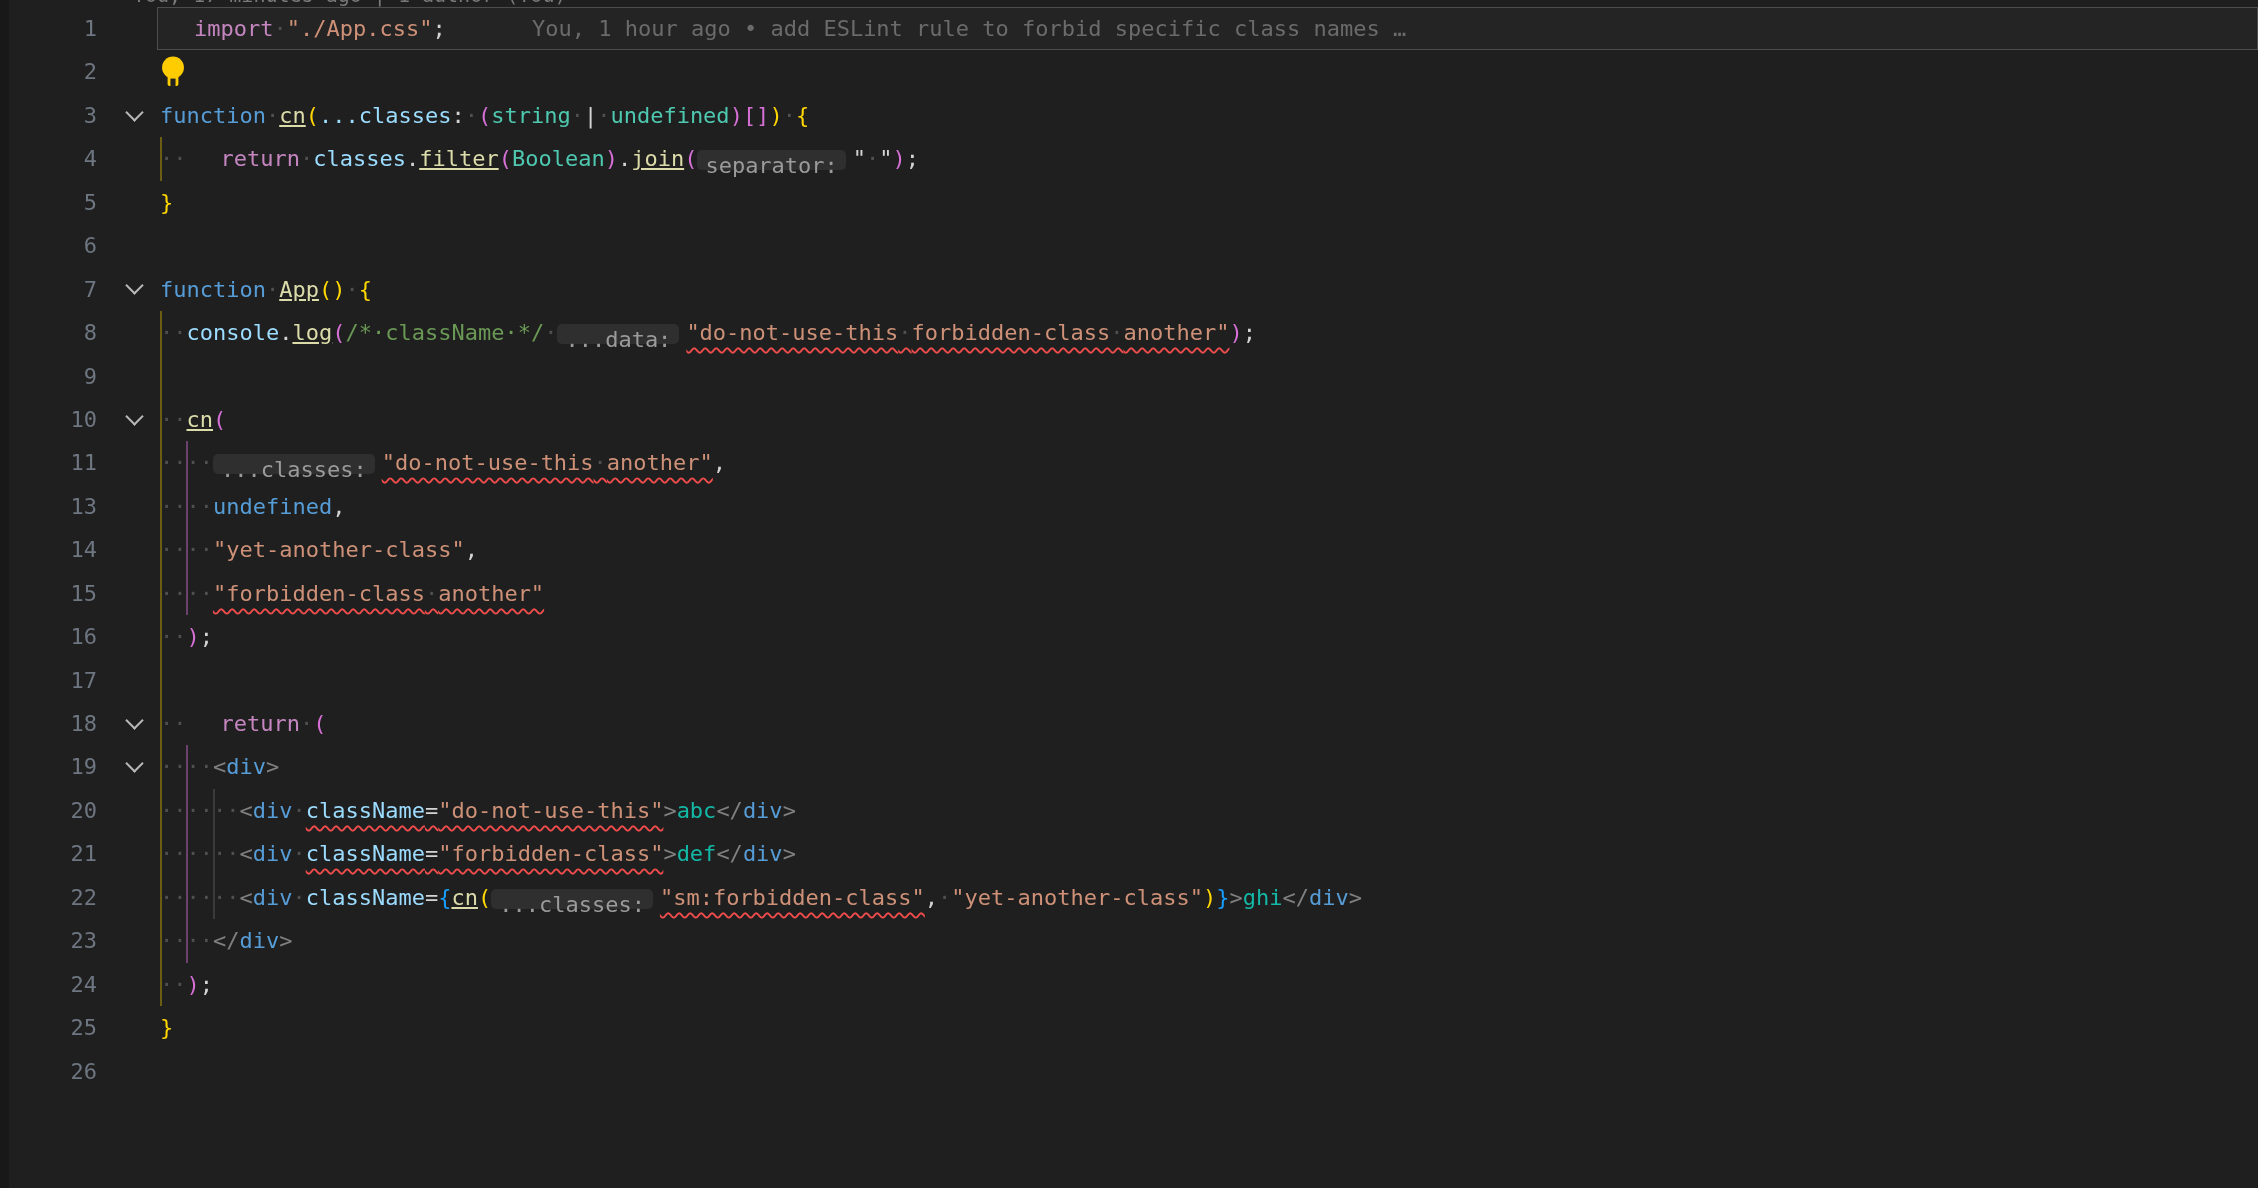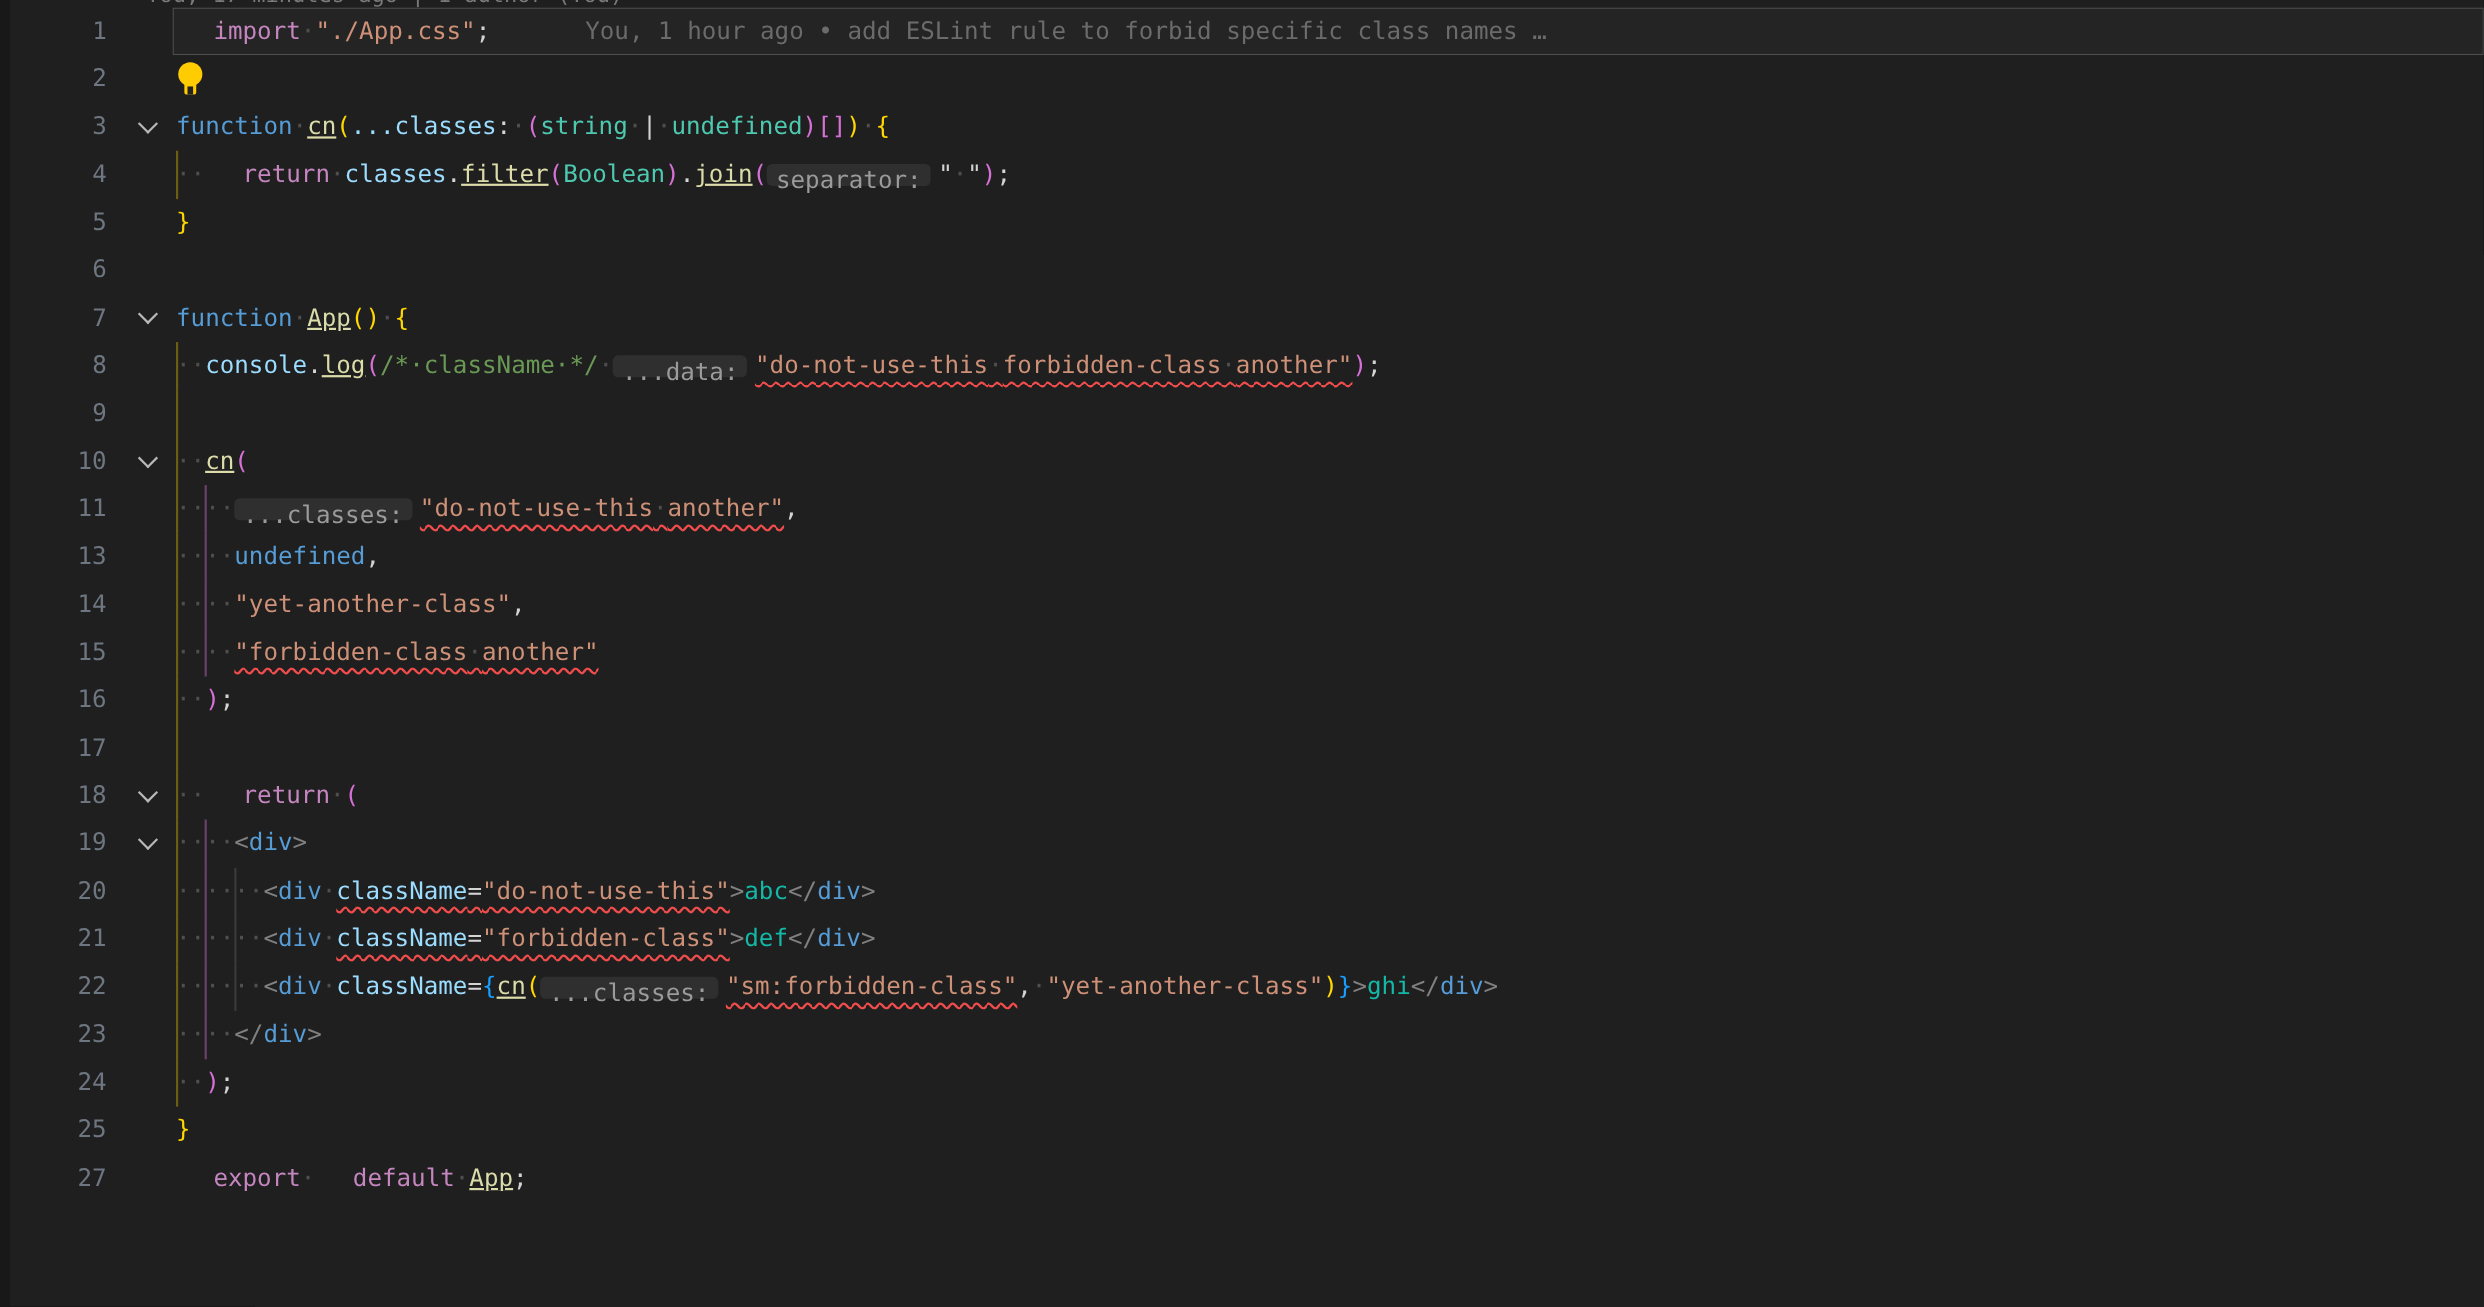--- a/index.html
+++ b/index.html
@@ -59,15 +59,15 @@
       <div class="line"><div class="guide g-g" style="left: 151px;"></div><div class="num">16</div><div class="content"><span class="t-ws">··</span><span class="t-b2">)</span><span class="t-pun">;</span></div></div>
       <div class="line"><div class="guide g-g" style="left: 151px;"></div><div class="num">17</div><div class="content"></div></div>
       <div class="line"><div class="guide g-g" style="left: 151px;"></div><div class="num">18</div><div class="chev"><i></i></div><div class="content"><span class="t-ws">··</span><span class="t-kw1">return</span><span class="t-ws">·</span><span class="t-b2">(</span></div></div>
       <div class="line"><div class="guide g-g" style="left: 151px;"></div><div class="guide g-p" style="left: 177.48px;"></div><div class="num">19</div><div class="chev"><i></i></div><div class="content"><span class="t-ws">····</span><span class="t-jx">&lt;</span><span class="t-tag">div</span><span class="t-jx">&gt;</span></div></div>
       <div class="line"><div class="guide g-g" style="left: 151px;"></div><div class="guide g-p" style="left: 177.48px;"></div><div class="guide g-n" style="left: 203.96px;"></div><div class="num">20</div><div class="content"><span class="t-ws">······</span><span class="t-jx">&lt;</span><span class="t-tag">div</span><span class="t-ws">·</span><span class="sq"><span class="t-var">className</span><span class="t-pun">=</span><span class="t-str">"do-not-use-this"</span></span><span class="t-jx">&gt;</span><span class="t-tx">abc</span><span class="t-jx">&lt;/</span><span class="t-tag">div</span><span class="t-jx">&gt;</span></div></div>
       <div class="line"><div class="guide g-g" style="left: 151px;"></div><div class="guide g-p" style="left: 177.48px;"></div><div class="guide g-n" style="left: 203.96px;"></div><div class="num">21</div><div class="content"><span class="t-ws">······</span><span class="t-jx">&lt;</span><span class="t-tag">div</span><span class="t-ws">·</span><span class="sq"><span class="t-var">className</span><span class="t-pun">=</span><span class="t-str">"forbidden-class"</span></span><span class="t-jx">&gt;</span><span class="t-tx">def</span><span class="t-jx">&lt;/</span><span class="t-tag">div</span><span class="t-jx">&gt;</span></div></div>
       <div class="line"><div class="guide g-g" style="left: 151px;"></div><div class="guide g-p" style="left: 177.48px;"></div><div class="guide g-n" style="left: 203.96px;"></div><div class="num">22</div><div class="content"><span class="t-ws">······</span><span class="t-jx">&lt;</span><span class="t-tag">div</span><span class="t-ws">·</span><span class="t-var">className</span><span class="t-pun">=</span><span class="t-b3">{</span><span class="t-fn">cn</span><span class="t-b1">(</span><span class="t-hint">...classes:</span><span class="sq"><span class="t-str">"sm:forbidden-class"</span></span><span class="t-pun">,</span><span class="t-ws">·</span><span class="t-str">"yet-another-class"</span><span class="t-b1">)</span><span class="t-b3">}</span><span class="t-jx">&gt;</span><span class="t-tx">ghi</span><span class="t-jx">&lt;/</span><span class="t-tag">div</span><span class="t-jx">&gt;</span></div></div>
       <div class="line"><div class="guide g-g" style="left: 151px;"></div><div class="guide g-p" style="left: 177.48px;"></div><div class="num">23</div><div class="content"><span class="t-ws">····</span><span class="t-jx">&lt;/</span><span class="t-tag">div</span><span class="t-jx">&gt;</span></div></div>
       <div class="line"><div class="guide g-g" style="left: 151px;"></div><div class="num">24</div><div class="content"><span class="t-ws">··</span><span class="t-b2">)</span><span class="t-pun">;</span></div></div>
       <div class="line"><div class="num">25</div><div class="content"><span class="t-b1">}</span></div></div>
-      <div class="line"><div class="num">27</div><div class="content"><span class="t-kw1">export</span><span class="t-ws">·</span><span class="t-kw1">default</span><span class="t-ws">·</span><span class="t-fn">App</span><span class="t-pun">;</span></div></div>
+      <div class="line"><div class="num">26</div><div class="content"></div></div>
     </div>
 </div>
 
 </body></html>

